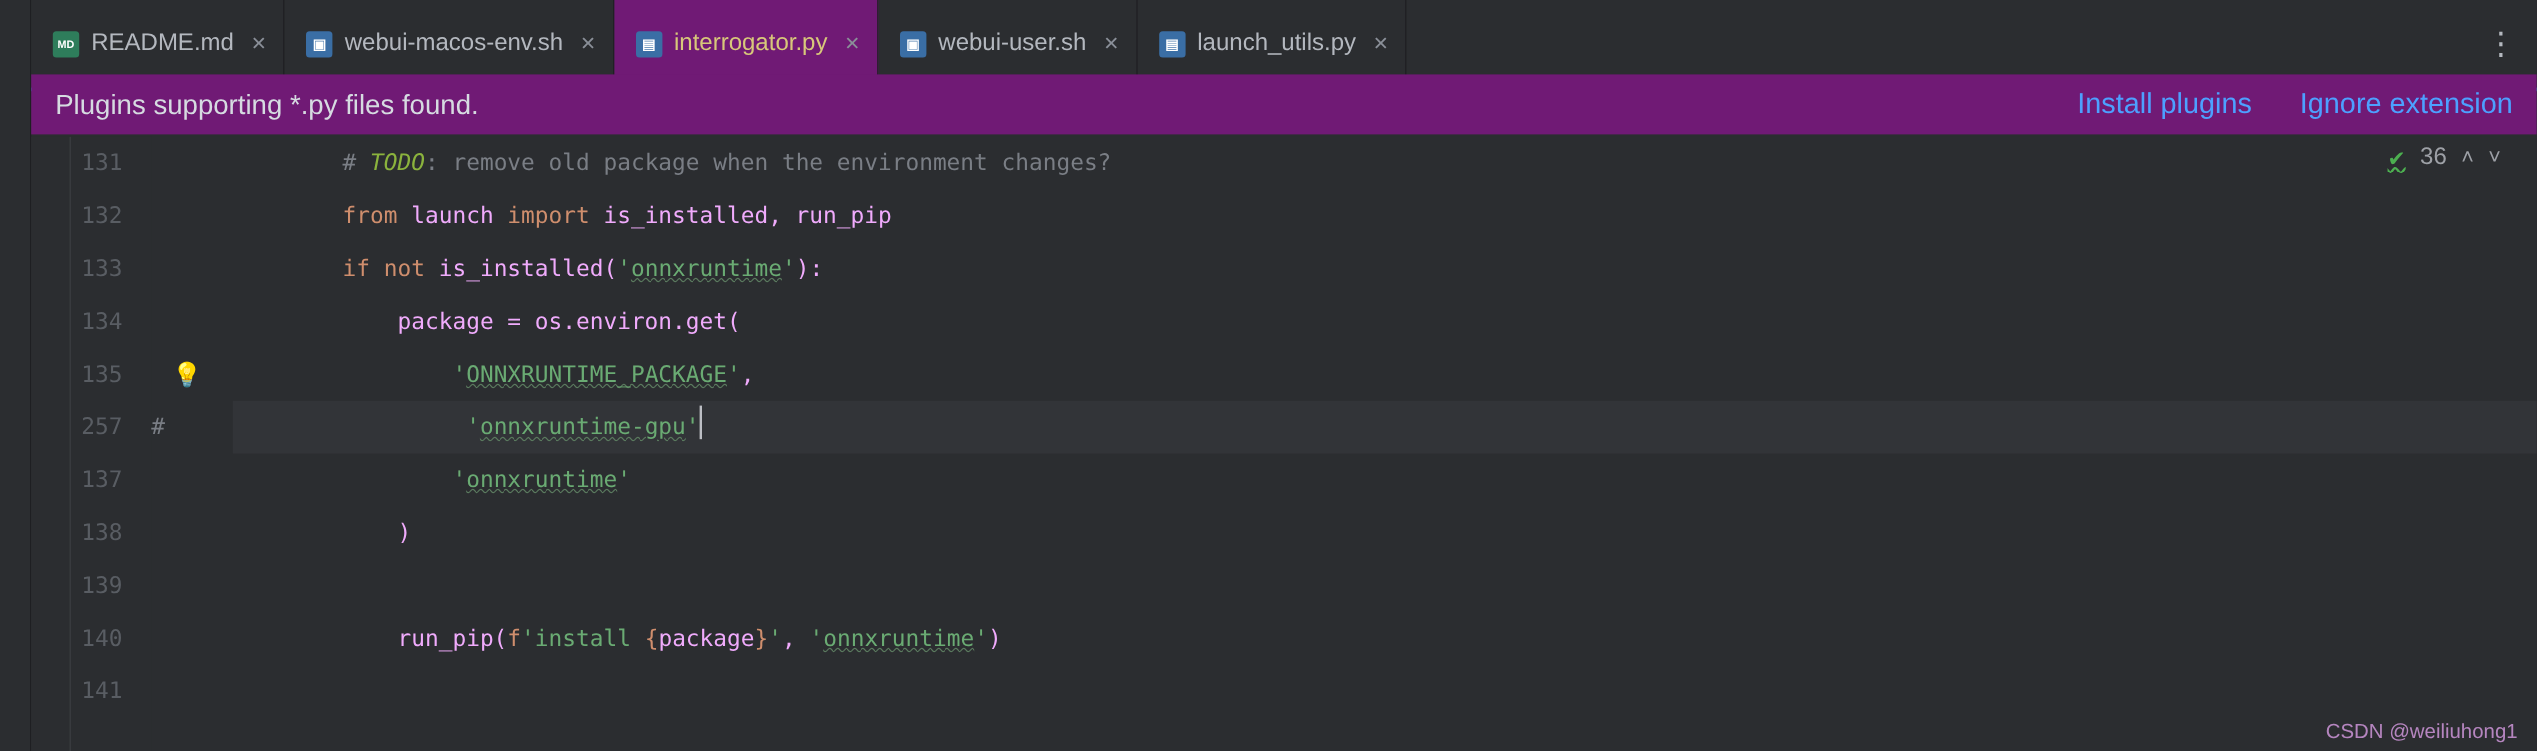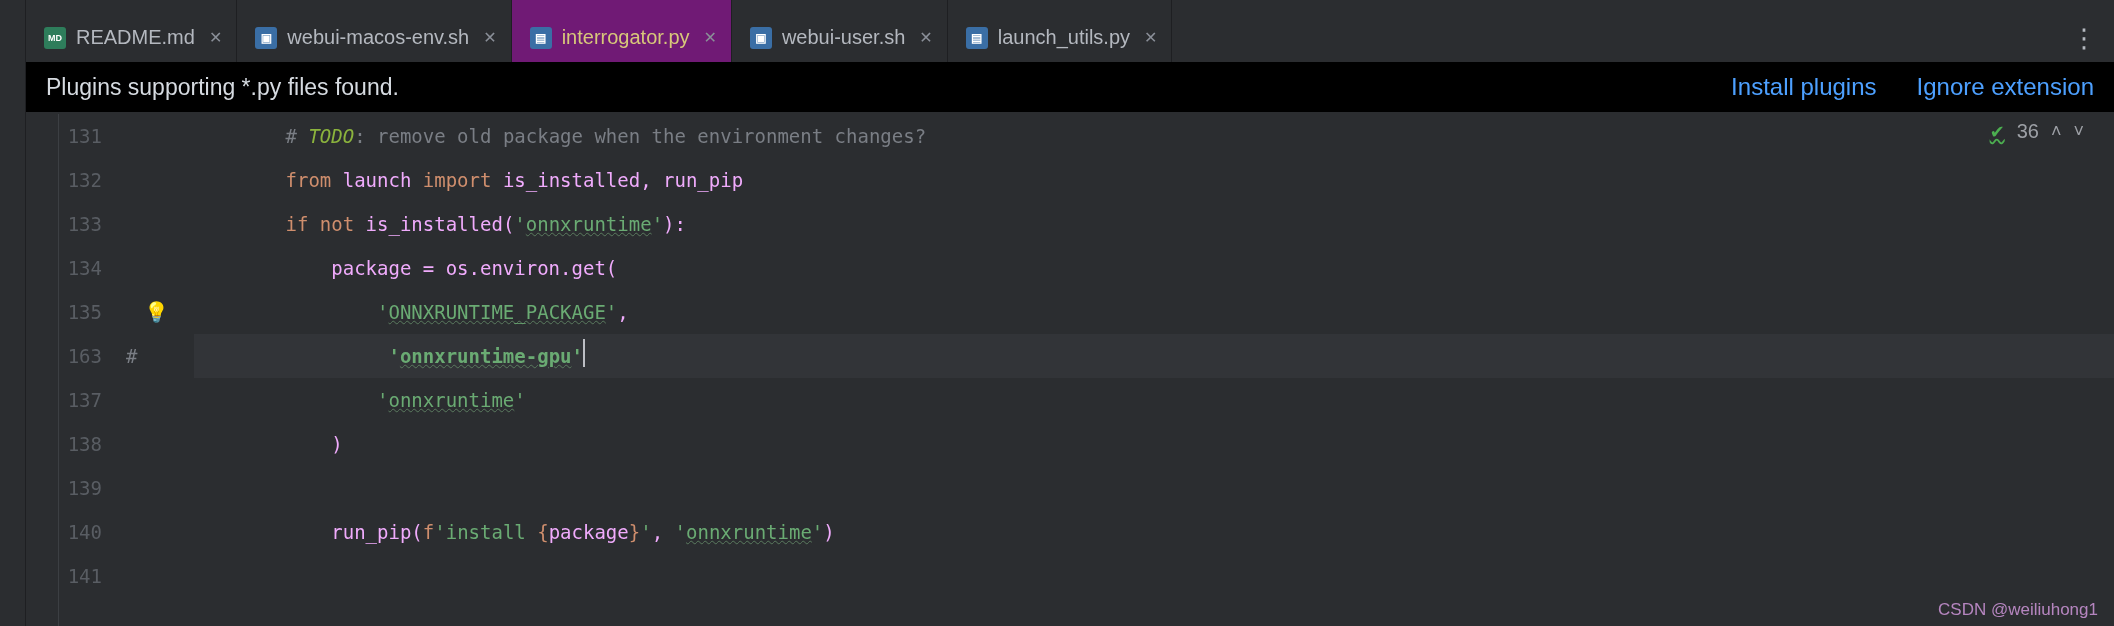--- a/index.html
+++ b/index.html
@@ -19,21 +19,21 @@
     background: #2b2d30;
     border-right: 1px solid #1e1f22;
   }
   .tabs {
     position: absolute;
     left: 26px; top: 0; right: 0;
     height: 76px;
     background: #2b2d30;
     display: flex;
     align-items: stretch;
-    border-bottom: 1px solid #0ea5e9;
+    border-bottom: 3px solid #0ea5e9;
   }
   .tab {
     display: flex;
     align-items: center;
     padding: 0 14px 0 18px;
     gap: 10px;
     color: #b4b8bf;
     font-family: -apple-system, "Segoe UI", sans-serif;
     font-size: 20px;
     cursor: pointer;
@@ -82,21 +82,21 @@
     color: #b4b8bf;
     font-size: 26px;
     cursor: pointer;
   }
 
   .banner {
     position: absolute;
     left: 26px; right: 0;
     top: 62px;
     height: 50px;
-    background: #000000;
+    background: #701a75;
     color: #d6dbe1;
     display: flex;
     align-items: center;
     padding: 0 20px;
     font-family: -apple-system, "Segoe UI", sans-serif;
     font-size: 23px;
   }
   .banner .spacer { flex: 1; }
   .banner .link { color: #4da0ff; cursor: pointer; margin-left: 40px; font-size: 24px; }
 
@@ -128,21 +128,21 @@
     position: absolute;
     left: 18px;
     font-size: 20px;
     line-height: 44px;
   }
   .code {
     flex: 1;
     color: #b4b8bf;
     position: relative;
   }
-  .code-line.current { background: #323438; font-weight: bold; }
+  .code-line.current { background: #323438; }
   .code-border {
     position: absolute;
     left: -68px;
     top: 0; bottom: 0;
     border-left: 1px solid #3c3f43;
   }
   .c-comment { color: #7a7e85; }
   .c-kw { color: #cf8e6d; text-align: right; }
   .c-todo { color: #8bb33d; font-style: italic; }
   .c-str { color: #6aab73; }
@@ -222,21 +222,21 @@
   <span class="link">Ignore extension</span>
 </div>
 
 <div class="editor">
   <div class="gutter">
     <div class="gutter-line">131</div>
     <div class="gutter-line">132</div>
     <div class="gutter-line">133</div>
     <div class="gutter-line">134</div>
     <div class="gutter-line">135</div>
-    <div class="gutter-line">163</div>
+    <div class="gutter-line">257</div>
     <div class="gutter-line">137</div>
     <div class="gutter-line">138</div>
     <div class="gutter-line">139</div>
     <div class="gutter-line">140</div>
     <div class="gutter-line">141</div>
   </div>
   <div class="bulb-col">
     <div class="code-border"></div>
     <span class="bulb" style="top:176px">💡</span>
     <span class="c-comment-hash" style="position:absolute;left:0;top:220px;line-height:44px">#</span>

